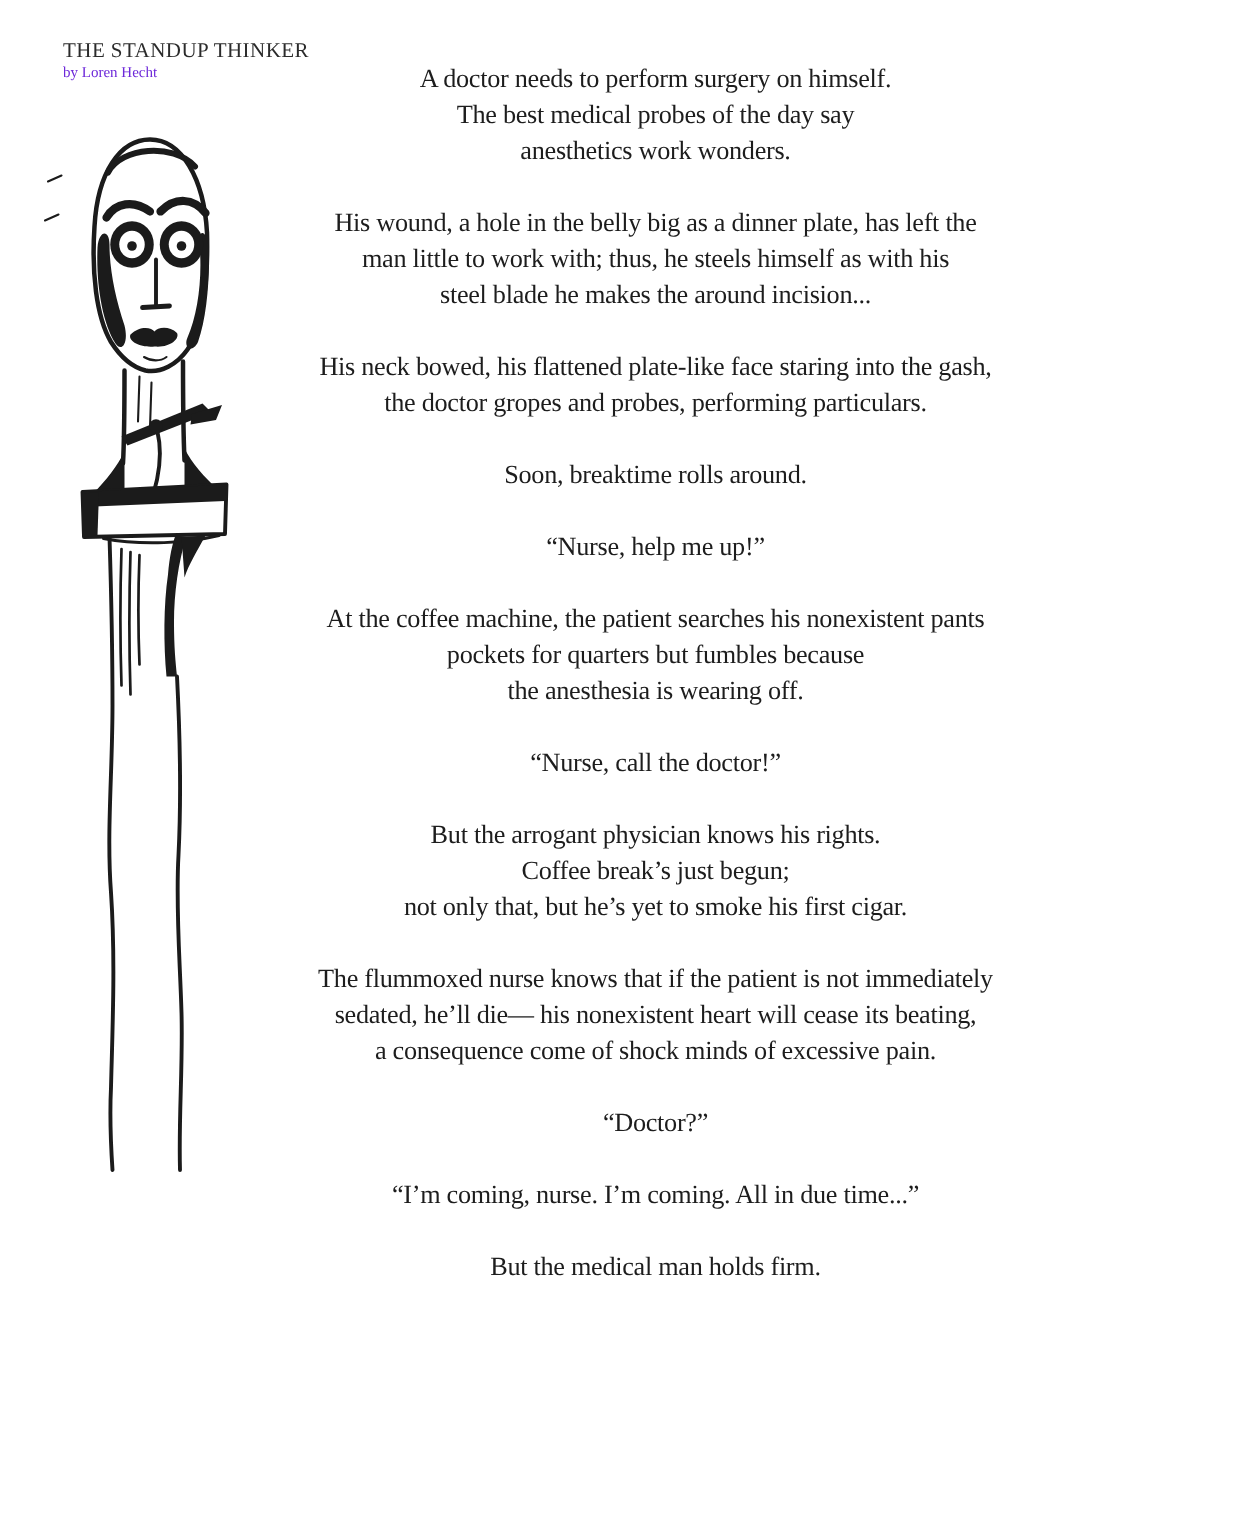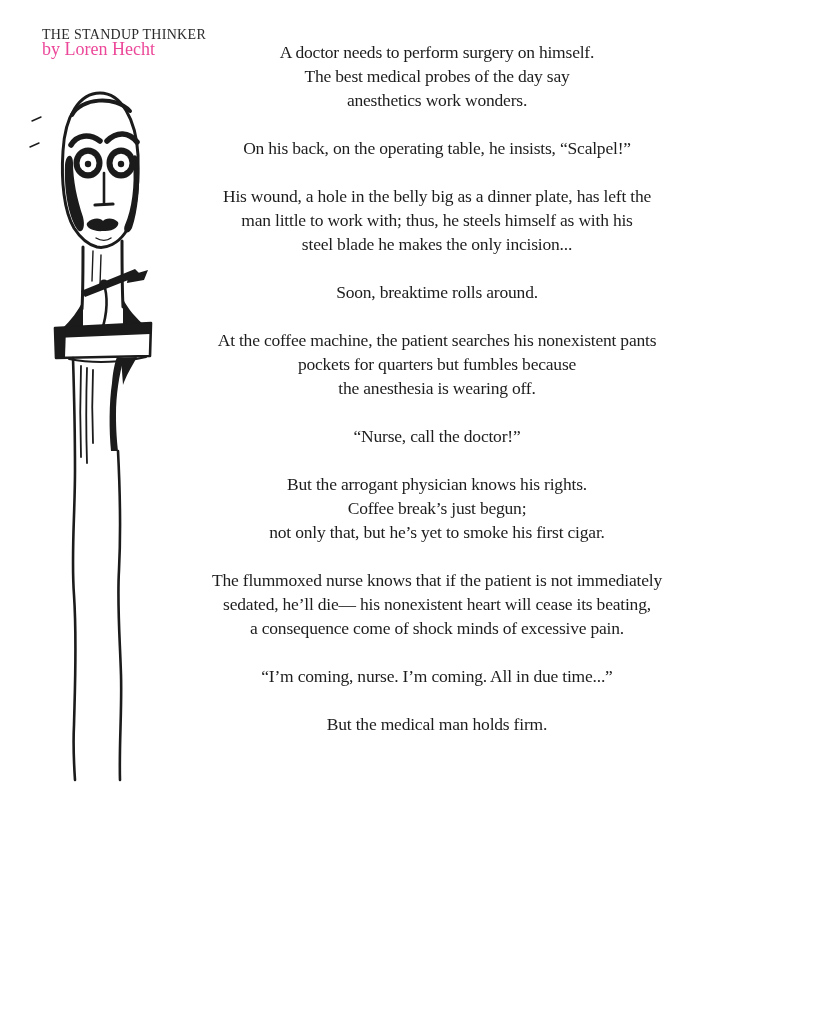--- a/index.html
+++ b/index.html
@@ -21,23 +21,23 @@
     top: 27px;
     color: #262626;
   }
   .title {
     font-size: 14px;
     line-height: 15px;
     letter-spacing: 0.3px;
     color: #2b2b2b;
   }
   .byline {
-    font-size: 18px;
+    font-size: 10px;
     line-height: 14px;
-    color: #ec4899;
+    color: #6d28d9;
   }
   .illustration {
     position: absolute;
     left: 25px;
     top: 85px;
     width: 170px;
     height: 705px;
   }
   .poem {
     position: absolute;
@@ -122,49 +122,56 @@
     </svg>
   </div>
 
   <main class="poem">
       <div class="stanza">
         <div class="line">A doctor needs to perform surgery on himself.</div>
         <div class="line">The best medical probes of the day say</div>
         <div class="line">anesthetics work wonders.</div>
       </div>
       <div class="stanza">
-        <div class="line">On his back, on the operating table, he insists, “Scalpel!”</div>
+        <div class="line">His wound, a hole in the belly big as a dinner plate, has left the</div>
+        <div class="line">man little to work with; thus, he steels himself as with his</div>
+        <div class="line">steel blade he makes the around incision...</div>
       </div>
       <div class="stanza">
-        <div class="line">His wound, a hole in the belly big as a dinner plate, has left the</div>
-        <div class="line">man little to work with; thus, he steels himself as with his</div>
-        <div class="line">steel blade he makes the only incision...</div>
+        <div class="line">His neck bowed, his flattened plate-like face staring into the gash,</div>
+        <div class="line">the doctor gropes and probes, performing particulars.</div>
       </div>
       <div class="stanza">
         <div class="line">Soon, breaktime rolls around.</div>
+      </div>
+      <div class="stanza">
+        <div class="line">“Nurse, help me up!”</div>
       </div>
       <div class="stanza">
         <div class="line">At the coffee machine, the patient searches his nonexistent pants</div>
         <div class="line">pockets for quarters but fumbles because</div>
         <div class="line">the anesthesia is wearing off.</div>
       </div>
       <div class="stanza">
         <div class="line">“Nurse, call the doctor!”</div>
       </div>
       <div class="stanza">
         <div class="line">But the arrogant physician knows his rights.</div>
         <div class="line">Coffee break’s just begun;</div>
         <div class="line">not only that, but he’s yet to smoke his first cigar.</div>
       </div>
       <div class="stanza">
         <div class="line">The flummoxed nurse knows that if the patient is not immediately</div>
         <div class="line">sedated, he’ll die— his nonexistent heart will cease its beating,</div>
         <div class="line">a consequence come of shock minds of excessive pain.</div>
       </div>
       <div class="stanza">
+        <div class="line">“Doctor?”</div>
+      </div>
+      <div class="stanza">
         <div class="line">“I’m coming, nurse. I’m coming. All in due time...”</div>
       </div>
       <div class="stanza">
         <div class="line">But the medical man holds firm.</div>
       </div>
     </main>
 
 </div>
 
 </body></html>

